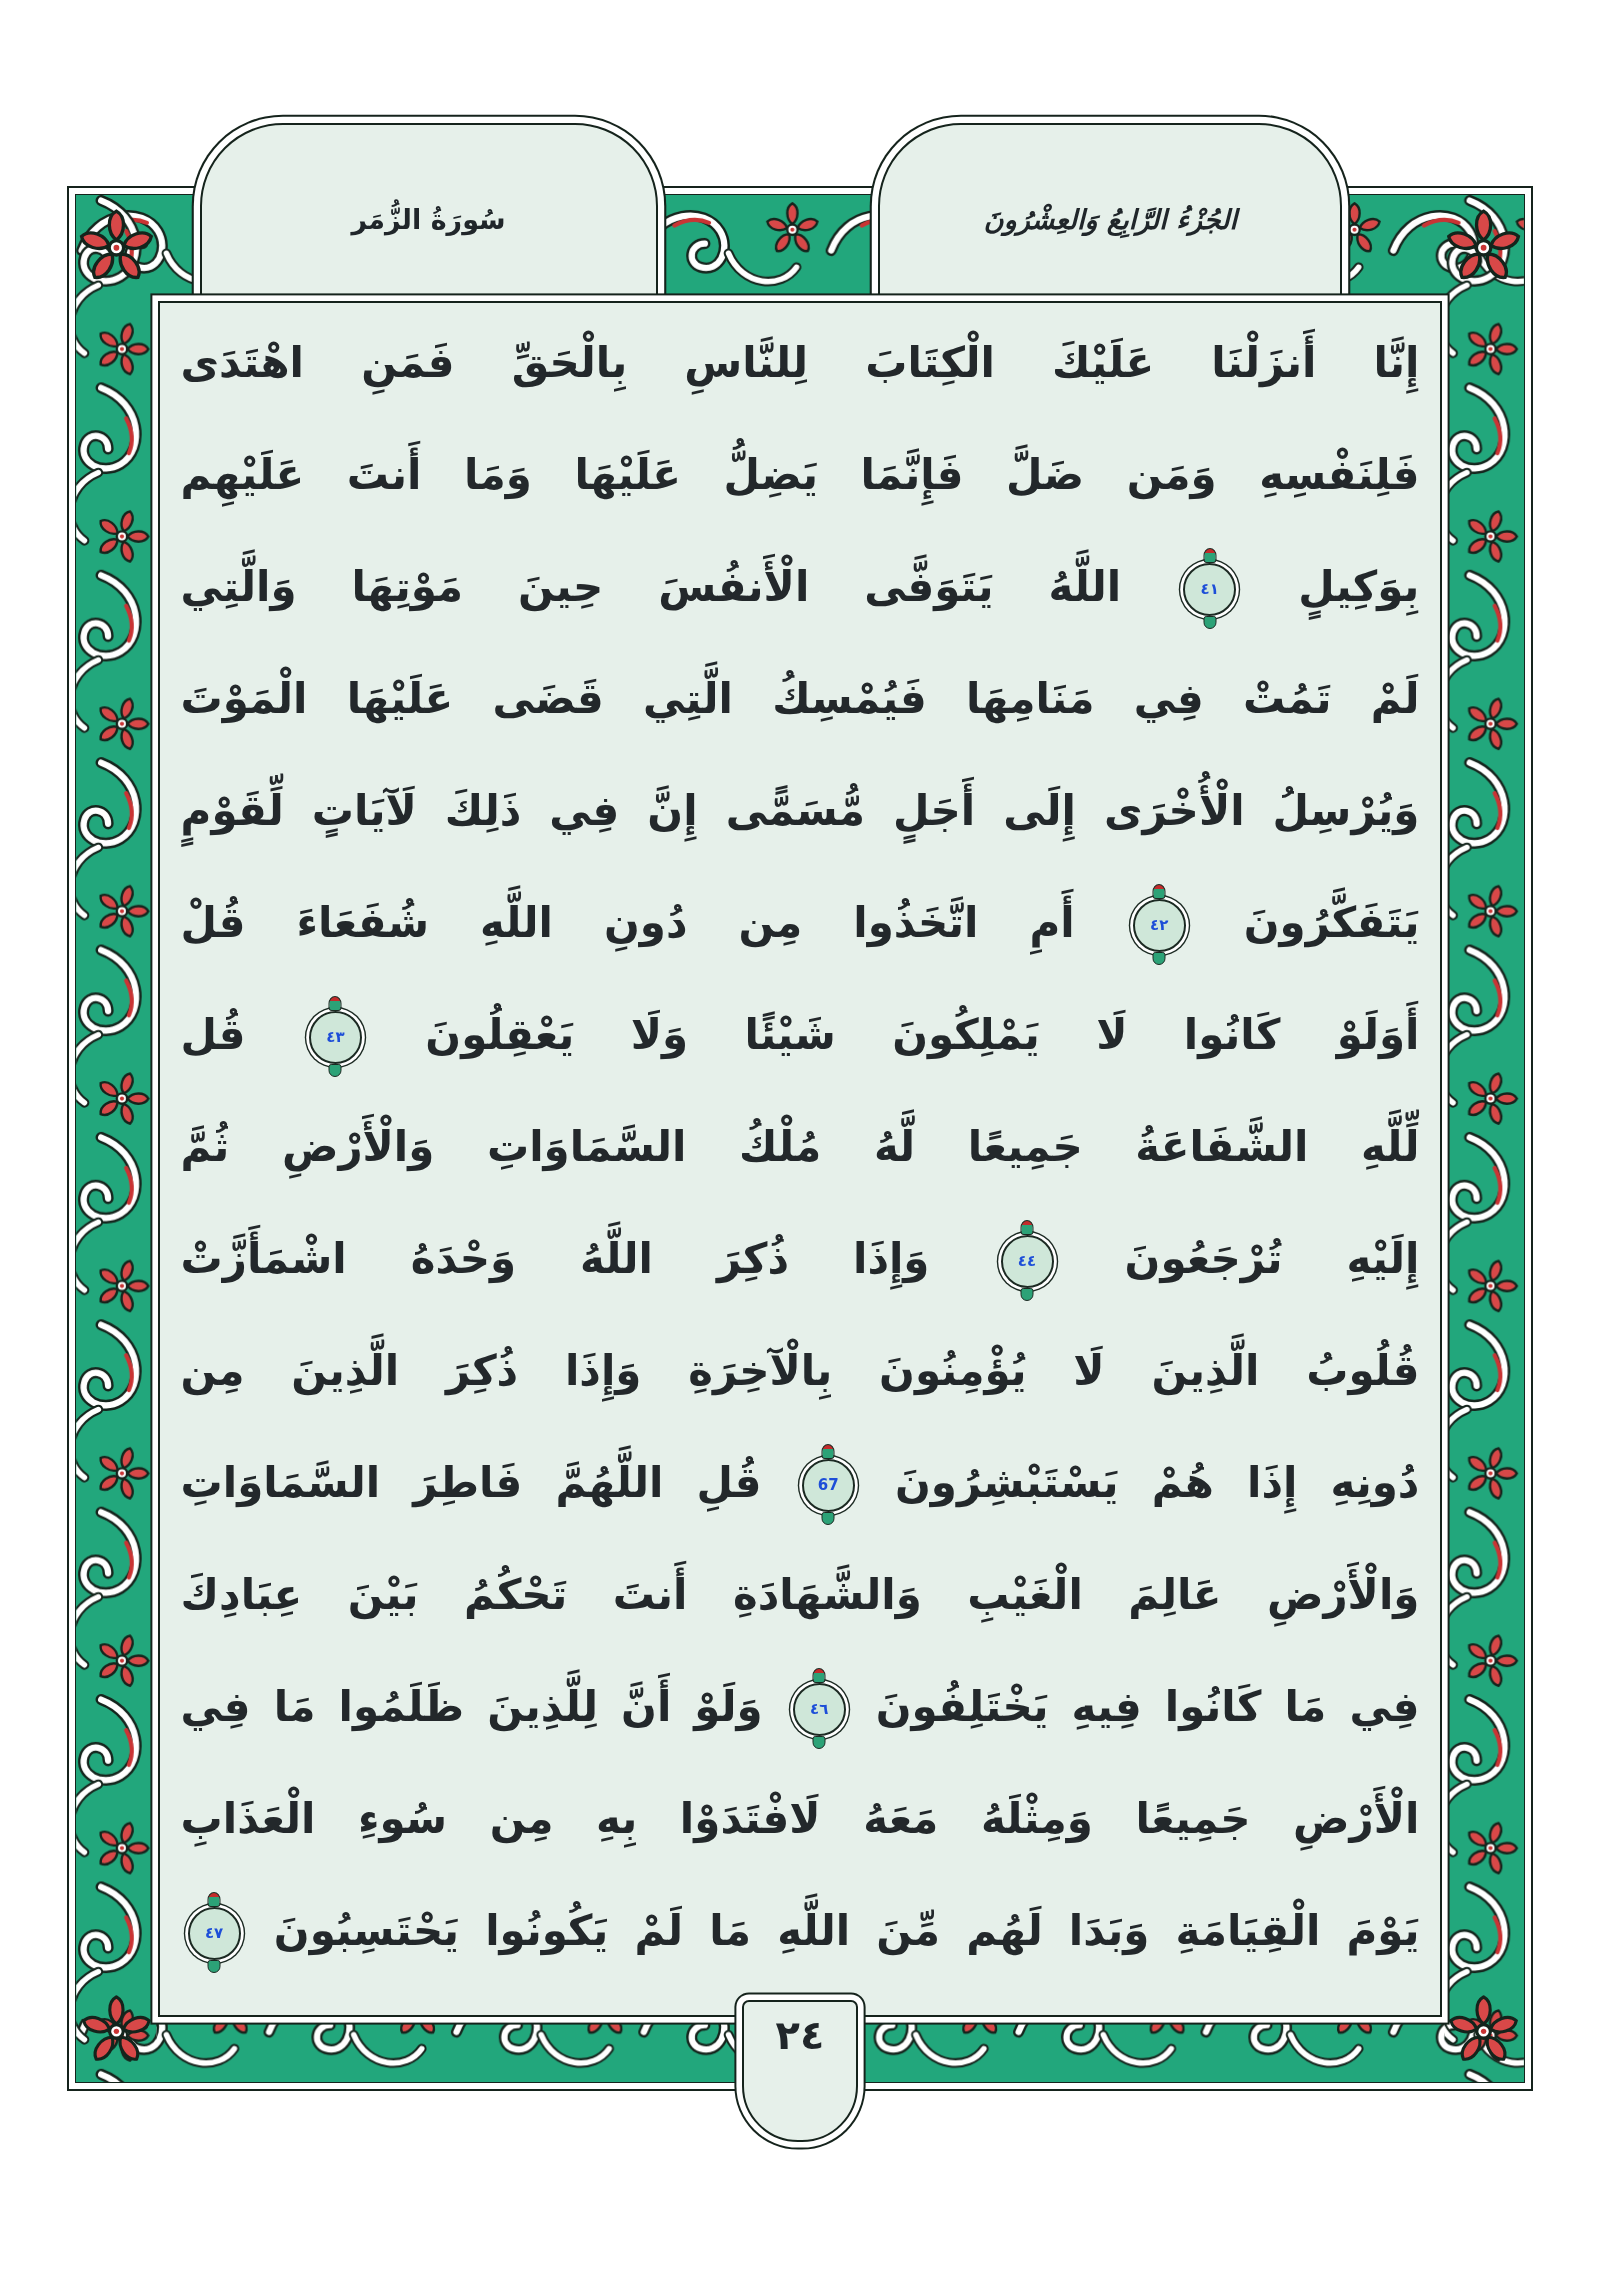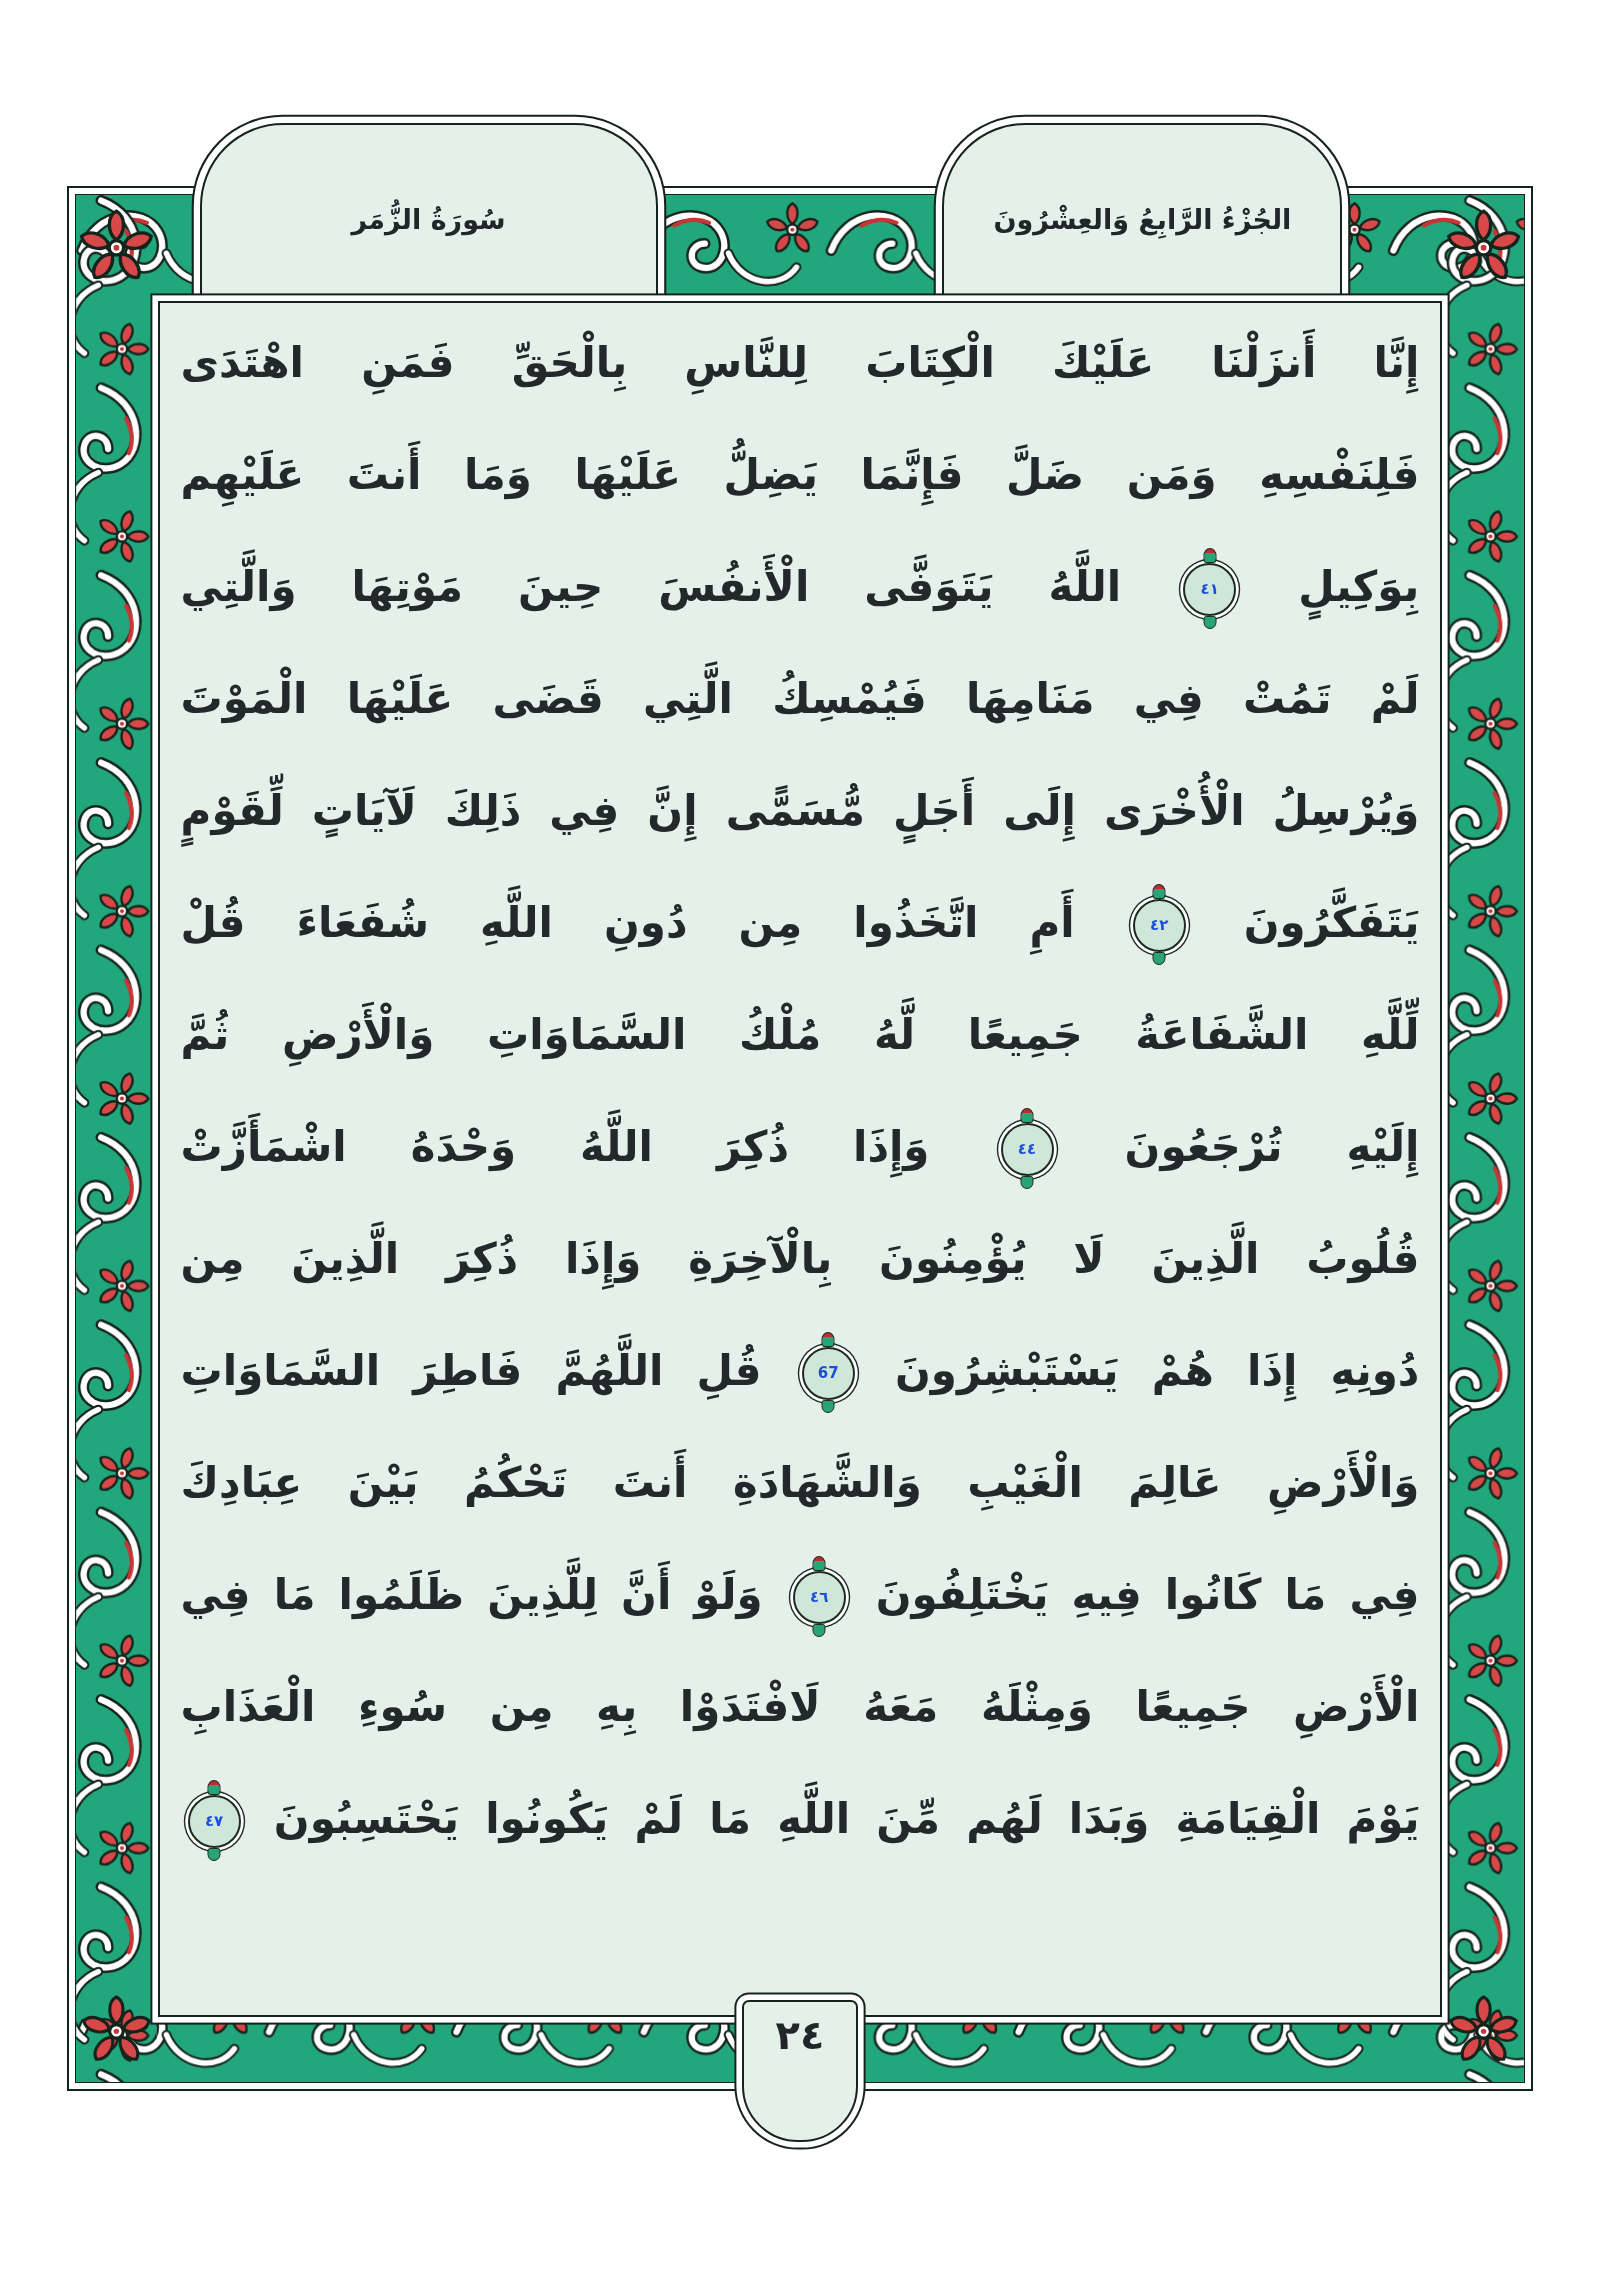--- a/index.html
+++ b/index.html
@@ -30,21 +30,21 @@
         background:linear-gradient(#c32b2b 0 34%,#2ca277 34%);}
   .ayah::after{content:"";position:absolute;bottom:-15.3px;left:50%;transform:translateX(-50%);
         width:11px;height:11px;border:1.4px solid #1c2a23;border-radius:25% 25% 60% 60%;
         background:#2ca277;}
   
   .cartouche{position:absolute;top:-72px;height:175px;background:#e6f0ea;
         border:2.1px solid #15231c;box-shadow:0 0 0 6.2px #ffffff,0 0 0 8.3px #15231c;
         border-radius:83px 83px 0 0;display:flex;align-items:center;justify-content:center;
         z-index:2;box-sizing:border-box;}
   .cartouche.left{left:124px;width:458px;}
-  .cartouche.right{right:182px;width:400px;}
+  .cartouche.right{right:182px;width:464px;font-style:italic;}
   .cartouche .t{font-size:27px;font-weight:700;color:#20262a;direction:rtl;padding-top:18px;}
   
   .pagenum-cartouche{position:absolute;left:50%;bottom:-60px;transform:translateX(-50%);
         width:116px;height:142px;background:#e6f0ea;border:2.1px solid #15231c;
         box-shadow:0 0 0 5.6px #ffffff,0 0 0 7.6px #15231c;
         border-radius:7px 7px 56px 56px;z-index:4;display:flex;justify-content:center;
         box-sizing:border-box;}
   .pagenum-cartouche .n{font-size:40px;font-weight:700;color:#20262a;margin-top:9.7px;}
 </style>
 </head>
@@ -104,20 +104,21 @@
       </div>
 
       <div class="panel">
         <div class="text-area">
             <div class="line"><span class="seg">إِنَّا أَنزَلْنَا عَلَيْكَ الْكِتَابَ لِلنَّاسِ بِالْحَقِّ فَمَنِ اهْتَدَى</span> </div>
             <div class="line"><span class="seg">فَلِنَفْسِهِ وَمَن ضَلَّ فَإِنَّمَا يَضِلُّ عَلَيْهَا وَمَا أَنتَ عَلَيْهِم</span> </div>
             <div class="line"><span class="seg">بِوَكِيلٍ</span> <span class="ayah">٤١</span> <span class="seg">اللَّهُ يَتَوَفَّى الْأَنفُسَ حِينَ مَوْتِهَا وَالَّتِي</span> </div>
             <div class="line"><span class="seg">لَمْ تَمُتْ فِي مَنَامِهَا فَيُمْسِكُ الَّتِي قَضَى عَلَيْهَا الْمَوْتَ</span> </div>
             <div class="line"><span class="seg">وَيُرْسِلُ الْأُخْرَى إِلَى أَجَلٍ مُّسَمًّى إِنَّ فِي ذَلِكَ لَآيَاتٍ لِّقَوْمٍ</span> </div>
             <div class="line"><span class="seg">يَتَفَكَّرُونَ</span> <span class="ayah">٤٢</span> <span class="seg">أَمِ اتَّخَذُوا مِن دُونِ اللَّهِ شُفَعَاءَ قُلْ</span> </div>
+            <div class="line"><span class="seg">أَوَلَوْ كَانُوا لَا يَمْلِكُونَ شَيْئًا وَلَا يَعْقِلُونَ</span> <span class="ayah">٤٣</span> <span class="seg">قُل</span> </div>
             <div class="line"><span class="seg">لِّلَّهِ الشَّفَاعَةُ جَمِيعًا لَّهُ مُلْكُ السَّمَاوَاتِ وَالْأَرْضِ ثُمَّ</span> </div>
             <div class="line"><span class="seg">إِلَيْهِ تُرْجَعُونَ</span> <span class="ayah">٤٤</span> <span class="seg">وَإِذَا ذُكِرَ اللَّهُ وَحْدَهُ اشْمَأَزَّتْ</span> </div>
             <div class="line"><span class="seg">قُلُوبُ الَّذِينَ لَا يُؤْمِنُونَ بِالْآخِرَةِ وَإِذَا ذُكِرَ الَّذِينَ مِن</span> </div>
             <div class="line"><span class="seg">دُونِهِ إِذَا هُمْ يَسْتَبْشِرُونَ</span> <span class="ayah">67</span> <span class="seg">قُلِ اللَّهُمَّ فَاطِرَ السَّمَاوَاتِ</span> </div>
             <div class="line"><span class="seg">وَالْأَرْضِ عَالِمَ الْغَيْبِ وَالشَّهَادَةِ أَنتَ تَحْكُمُ بَيْنَ عِبَادِكَ</span> </div>
             <div class="line"><span class="seg">فِي مَا كَانُوا فِيهِ يَخْتَلِفُونَ</span> <span class="ayah">٤٦</span> <span class="seg">وَلَوْ أَنَّ لِلَّذِينَ ظَلَمُوا مَا فِي</span> </div>
             <div class="line"><span class="seg">الْأَرْضِ جَمِيعًا وَمِثْلَهُ مَعَهُ لَافْتَدَوْا بِهِ مِن سُوءِ الْعَذَابِ</span> </div>
             <div class="line"><span class="seg">يَوْمَ الْقِيَامَةِ وَبَدَا لَهُم مِّنَ اللَّهِ مَا لَمْ يَكُونُوا يَحْتَسِبُونَ</span> <span class="ayah">٤٧</span> </div>
           </div>
       </div>

